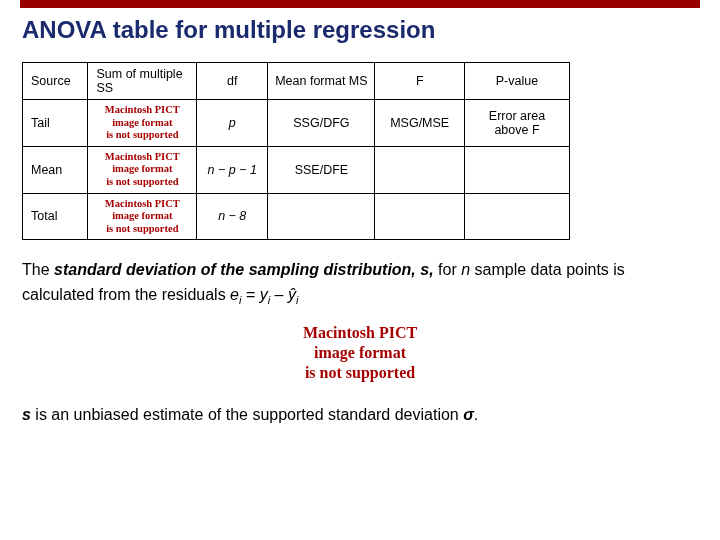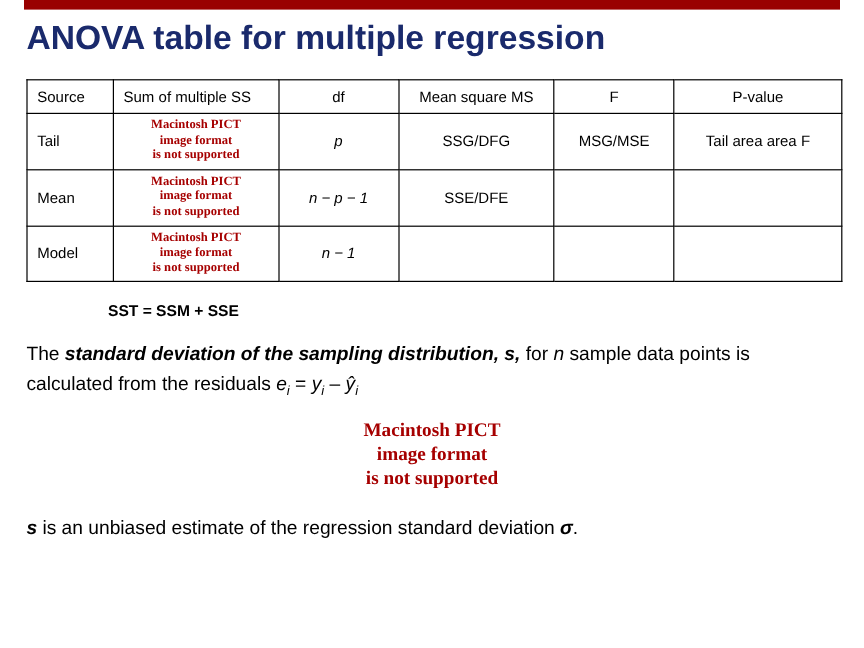--- a/index.html
+++ b/index.html
@@ -10,29 +10,29 @@
     background: #fff;
     position: relative;
   }
   .rule {
     height: 8px;
     background: #990000;
     margin: 0 0 8px 20px;
     width: 680px;
   }
   .title {
-    font-size: 28px;
+    font-size: 24px;
     font-weight: bold;
     color: #1a2a6c;
     margin: 0 20px 18px 22px;
   }
   .tbl {
     border-collapse: collapse;
     margin: 0 20px 16px 22px;
-    width: 680px;
+    width: 548px;
   }
   .tbl th, .tbl td {
     border: 1px solid #000;
     font-size: 12.5px;
     text-align: center;
     padding: 4px 6px;
     vertical-align: middle;
     height: 44px;
   }
   .tbl th {
@@ -96,58 +96,57 @@
       <col class="c2">
       <col class="c3">
       <col class="c4">
       <col class="c5">
     </colgroup>
   <tbody>
       <tr>
     <th class="lcol">Source</th>
     <th class="lcol">Sum of multiple SS</th>
     <th>df</th>
-    <th>Mean square MS</th>
+    <th>Mean format MS</th>
     <th><span class="i">F</span></th>
     <th>P-value</th>
   </tr>
   <tr>
     <td class="lcol">Tail</td>
     <td><span class="pict"><span>Macintosh PICT</span><br><span>image format</span><br><span>is not supported</span></span></td>
     <td class="ital">p</td>
     <td>SSG/DFG</td>
     <td>MSG/MSE</td>
-    <td>Tail area area F</td>
+    <td>Error area above F</td>
   </tr>
   <tr>
     <td class="lcol">Mean</td>
     <td><span class="pict"><span>Macintosh PICT</span><br><span>image format</span><br><span>is not supported</span></span></td>
     <td class="ital">n − p − 1</td>
     <td>SSE/DFE</td>
     <td></td>
     <td></td>
   </tr>
   <tr>
-    <td class="lcol">Model</td>
+    <td class="lcol">Total</td>
     <td><span class="pict"><span>Macintosh PICT</span><br><span>image format</span><br><span>is not supported</span></span></td>
-    <td class="ital">n − 1</td>
+    <td class="ital">n − 8</td>
     <td></td>
     <td></td>
     <td></td>
   </tr>
 </tbody>
   </table>
 
 <div class="eqblock">
-  <span>SST = SSM + SSE</span>
 </div>
 
 <p class="para">
   <span>The </span><span class="b">standard deviation of the sampling distribution, </span><span class="bi">s,</span><span> for </span><span class="i">n</span><span> sample data points is calculated from the residuals </span><span class="i">e</span><span class="sub">i</span><span> = </span><span class="i">y</span><span class="sub">i</span><span> – </span><span class="i">ŷ</span><span class="sub">i</span>
 </p>
 
 <div class="pict-big">
   <span>Macintosh PICT</span><br><span>image format</span><br><span>is not supported</span>
 </div>
 
 <p class="para">
-  <span class="bi">s</span><span> is an unbiased estimate of the regression standard deviation </span><span class="b greek">σ</span><span>.</span>
+  <span class="bi">s</span><span> is an unbiased estimate of the supported standard deviation </span><span class="b greek">σ</span><span>.</span>
 </p>
 
 </body></html>

